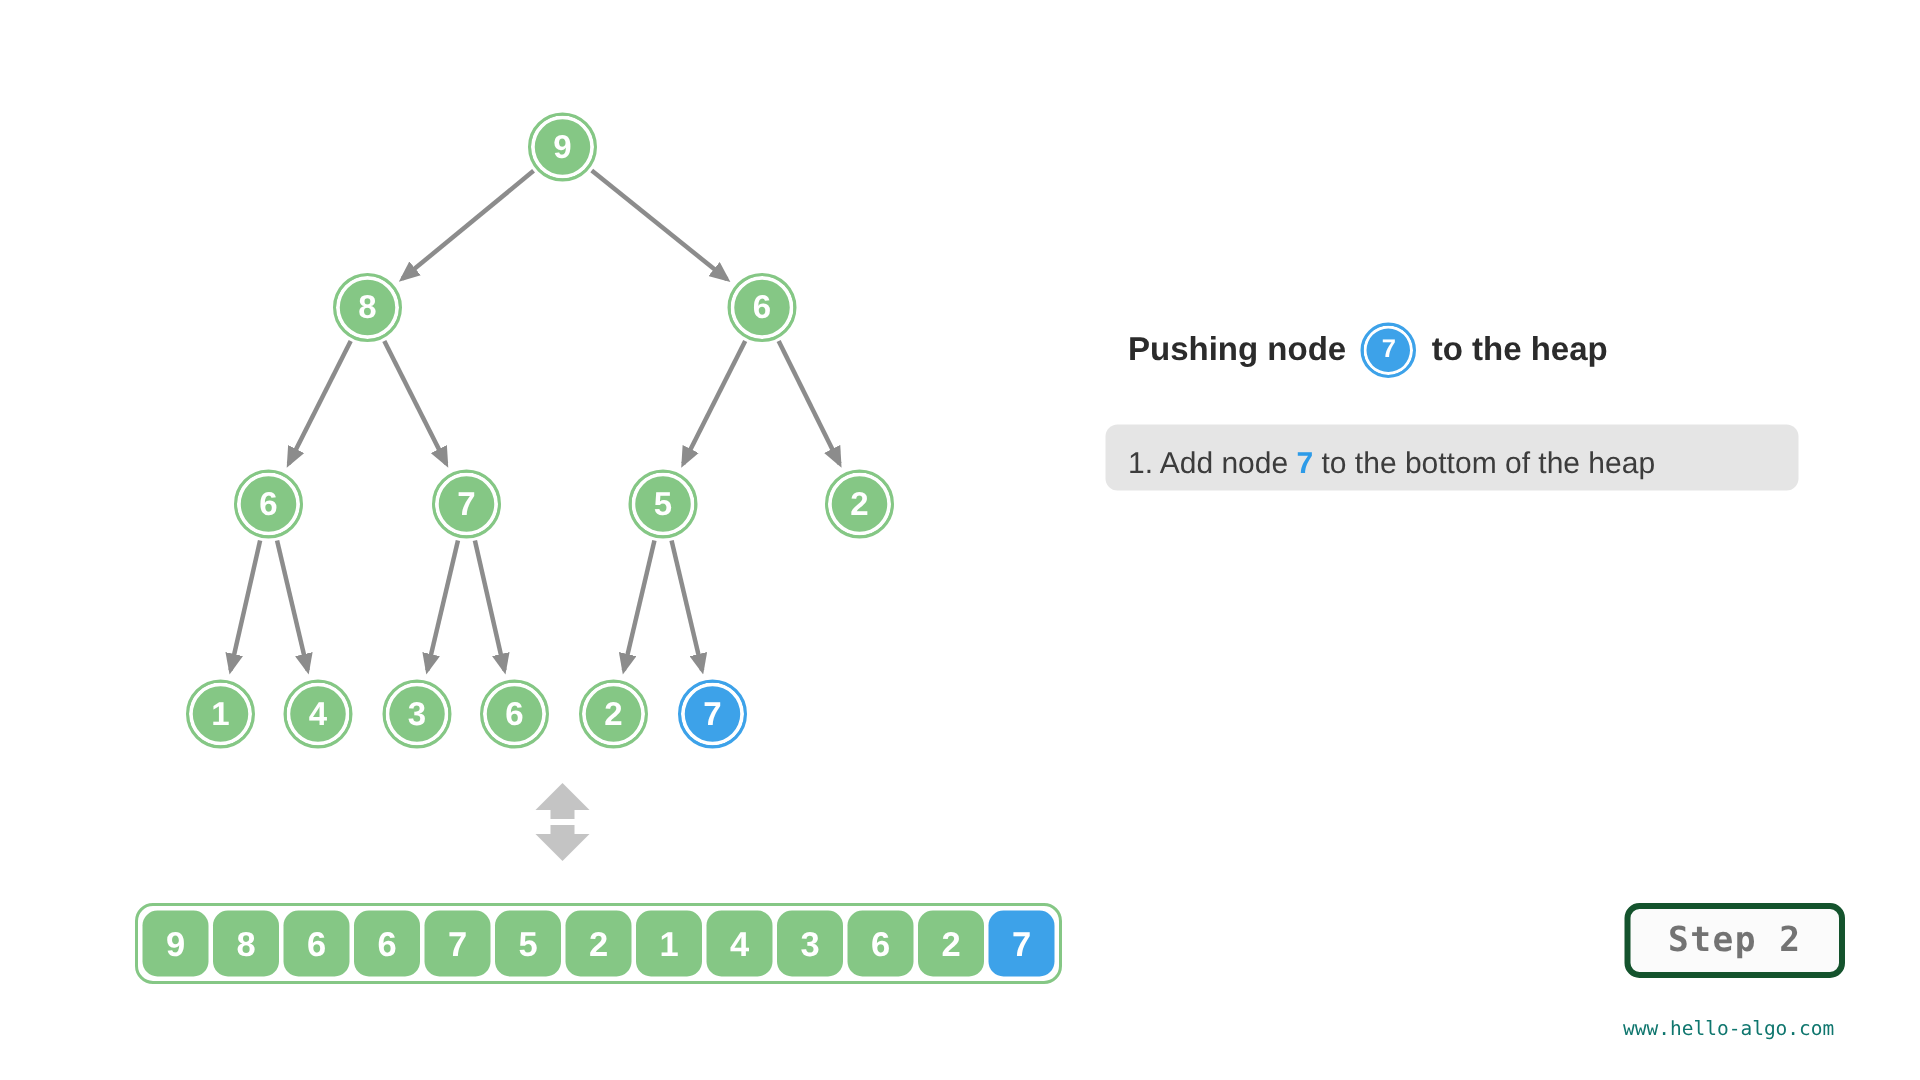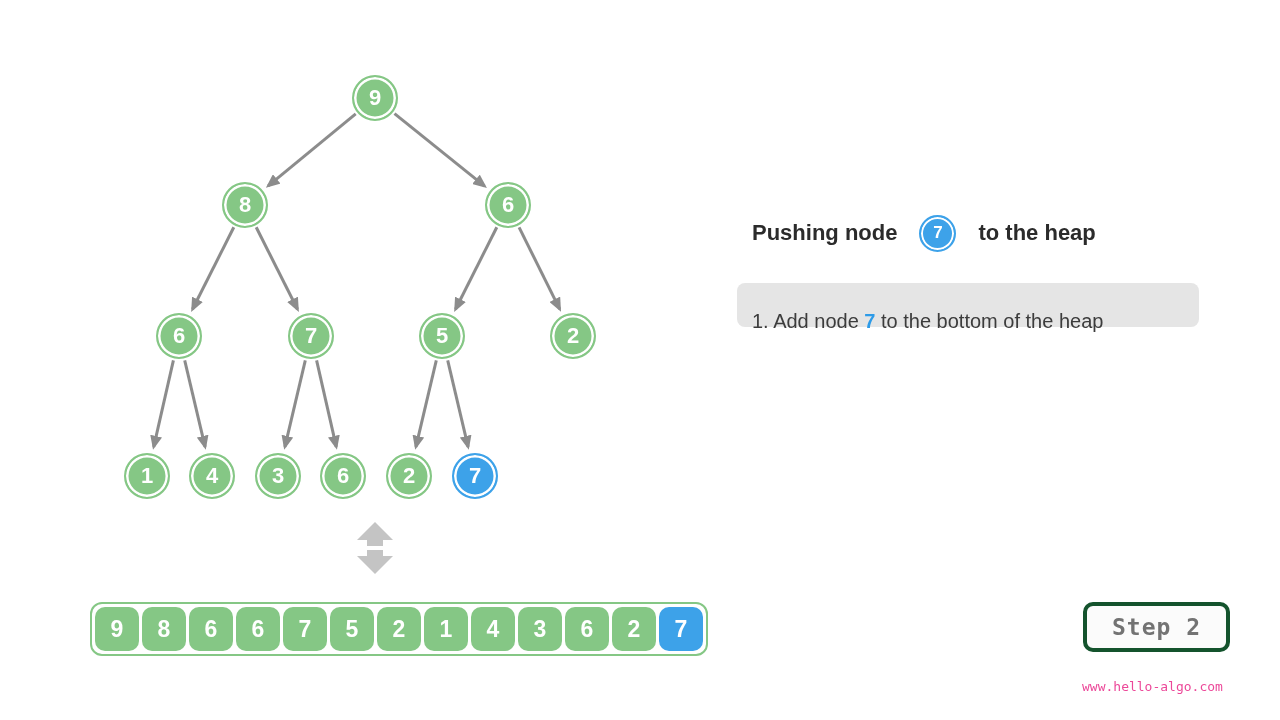--- a/index.html
+++ b/index.html
@@ -44,21 +44,21 @@
     color: #ffffff;
     font-weight: bold;
     font-size: 23px;
     display: flex; align-items: center; justify-content: center;
   }
   .cell.blue { background: #3DA2E9; }
 
   .title-row {
     position: absolute;
     left: 752px; top: 212px; height: 42px;
-    display: flex; align-items: center; gap: 22px;
+    display: flex; align-items: center; gap: 10px;
     font-size: 22px; font-weight: bold; color: #2B2B2B;
     white-space: pre;
   }
   .inline-node {
     width: 37px; height: 37px;
     border-radius: 50%;
     background: #3DA2E9;
     border: 2px solid #3DA2E9;
     box-shadow: inset 0 0 0 2px #ffffff;
     color: #ffffff;
@@ -69,21 +69,21 @@
 
   .instruction {
     position: absolute;
     left: 737px; top: 283px;
     width: 462px; height: 44px;
     background: #E5E5E5;
     border-radius: 8px;
     font-size: 20px;
     color: #3C3C3C;
     line-height: 44px;
-    padding: 16px 15px;
+    padding: 4px 15px;
     white-space: pre;
   }
   .instruction .hl { color: #2D9BE8; font-weight: bold; }
 
   .step-btn {
     position: absolute;
     left: 1083px; top: 602px;
     width: 147px; height: 50px;
     border: 4px solid #14532d;
     border-radius: 10px;
@@ -94,21 +94,21 @@
     font-size: 23px;
     letter-spacing: 1px;
     display: flex; align-items: center; justify-content: center;
   }
 
   .watermark {
     position: absolute;
     left: 1082px; top: 679px;
     font-family: "DejaVu Sans Mono", monospace;
     font-size: 13px;
-    color: #ec4899;
+    color: #0f766e;
   }
 </style>
 </head>
 <body>
 
 <div class="canvas">
 
   <svg id="edge-svg" width="740" height="600">
     <defs>
       <marker id="ah" markerUnits="userSpaceOnUse" markerWidth="14" markerHeight="12" refX="11" refY="6" orient="auto">

